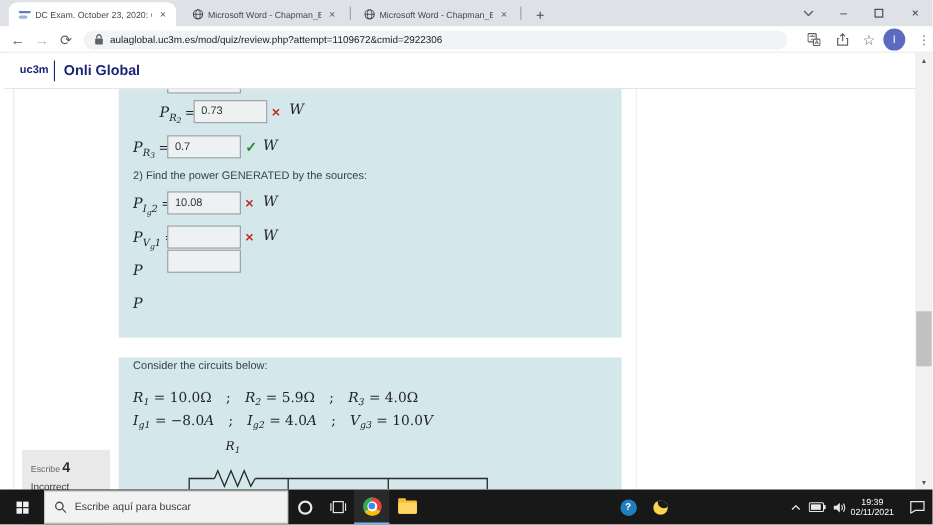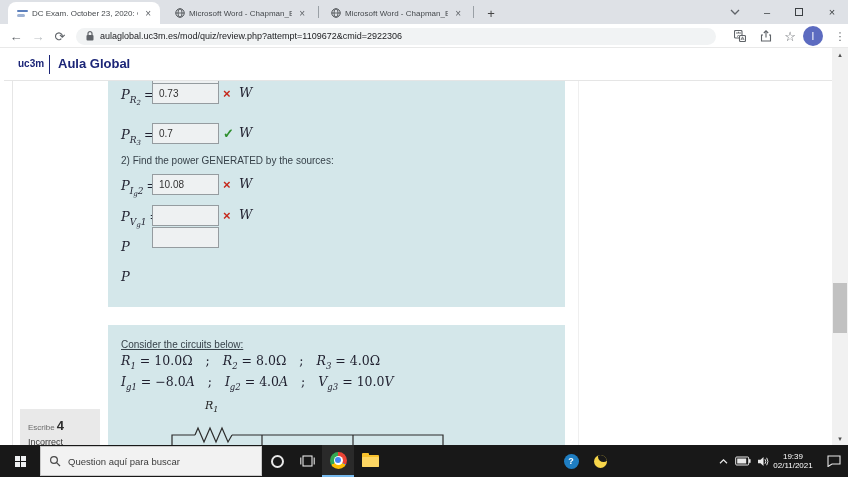--- a/index.html
+++ b/index.html
@@ -178,32 +178,32 @@
       </svg>
     </div>
     <div class="tbicon" style="left:778px; font-size:13px;">☆</div>
     <div class="avatar">I</div>
     <div class="tbicon" style="left:828px; font-size:11px;">⋮</div>
   </div>
 
   <div class="siteheader">
     <span class="uc3m">uc3m</span>
     <span class="logo-div"></span>
-    <span class="sitetitle">Aula Global</span>
+    <span class="sitetitle">Onli Global</span>
   </div>
 
   <div class="content">
     <div class="leftline"></div>
     <div class="rightline"></div>
 
     <div class="qbox" style="top:0; height:226px;">
 
       <input class="ansbox" style="top: -17px;" readonly="">
 
-      <div class="frow" style="top:2px;">
+      <div class="frow" style="top:10px;margin-left:24px;">
         <span class="abs" style="left:13px; top:2px;"><span class="mvar">P</span><span class="s1"><span>R</span><span class="s2">2</span><span></span></span><span class="meq">=</span></span>
         <input class="ansbox" readonly="" value="0.73" style="">
         <span class="stat wrong">×</span>
         <span class="abs unitW mvar">W</span>
       </div>
 
       <div class="frow" style="top:42px;">
         <span class="abs" style="left:13px; top:2px;"><span class="mvar">P</span><span class="s1"><span>R</span><span class="s2">3</span><span></span></span><span class="meq">=</span></span>
         <input class="ansbox" readonly="" value="0.7" style="">
         <span class="stat correct">✓</span>
@@ -237,24 +237,24 @@
     </div>
 
     <div class="infobox">
       <div><span class="q-lab">Escribe</span><span class="q-num">4</span></div>
       <div class="q-state">Incorrect</div>
       <div class="q-mark">Mark 0.00 out of 2.00</div>
 
     </div>
 
     <div class="qbox" style="top:244px; height:120px;">
-      <div class="abs ptext" style="left:13px; top:14px;text-decoration:underline;">Consider the circuits below:</div>
+      <div class="abs ptext" style="left:13px; top:2px;">Consider the circuits below:</div>
 
       <div class="mline" style="top:28px;">
-        <span class="it">R</span><sub>1</sub> <span>=</span> <span>10.0</span><span>Ω</span><span class="sep">;</span><span class="it">R</span><sub>2</sub> <span>=</span> <span>8.0</span><span>Ω</span><span class="sep">;</span><span class="it">R</span><sub>3</sub> <span>=</span> <span>4.0</span><span>Ω</span>
+        <span class="it">R</span><sub>1</sub> <span>=</span> <span>10.0</span><span>Ω</span><span class="sep">;</span><span class="it">R</span><sub>2</sub> <span>=</span> <span>5.9</span><span>Ω</span><span class="sep">;</span><span class="it">R</span><sub>3</sub> <span>=</span> <span>4.0</span><span>Ω</span>
       </div>
 
       <div class="mline" style="top:49px;">
         <span class="it">I</span><sub>g1</sub> <span>=</span> <span>−8.0</span><span class="it">A</span><span class="sep">;</span><span class="it">I</span><sub>g2</sub> <span>=</span> <span>4.0</span><span class="it">A</span><span class="sep">;</span><span class="it">V</span><sub>g3</sub> <span>=</span> <span>10.0</span><span class="it">V</span>
       </div>
 
       <span class="circ-label"><span>R</span><sub>1</sub></span>
 
       <svg class="abs icon" style="left:0; top:70px;" width="457" height="50" viewBox="0 0 457 50">
         <path d="M64 50 L64 40 L87 40" fill="none" stroke="#2b2b2b" stroke-width="1.2"></path>
@@ -279,21 +279,21 @@
           <i></i>
           <i></i>
           <i></i>
         </span>
     </div>
     <div class="searchbox">
       <svg class="icon" width="12" height="12" viewBox="0 0 12 12">
         <circle cx="5" cy="5" r="3.4" fill="none" stroke="#4a4a4a" stroke-width="1.2"></circle>
         <line x1="7.6" y1="7.6" x2="11" y2="11" stroke="#4a4a4a" stroke-width="1.2"></line>
       </svg>
-      <span>Question aquí para buscar</span>
+      <span>Escribe aquí para buscar</span>
     </div>
     <div class="tb-btn" style="left:262px; width:30px;">
       <span class="cortana-ring"></span>
     </div>
     <div class="tb-btn" style="left:292px; width:30px;">
       <svg class="icon" width="15" height="12" viewBox="0 0 15 12">
         <rect x="3" y="1" width="9" height="10" fill="none" stroke="#e8e8e8" stroke-width="1.1"></rect>
         <line x1="0.8" y1="2.5" x2="0.8" y2="9.5" stroke="#e8e8e8" stroke-width="1.1"></line>
         <line x1="14.2" y1="2.5" x2="14.2" y2="9.5" stroke="#e8e8e8" stroke-width="1.1"></line>
       </svg>

